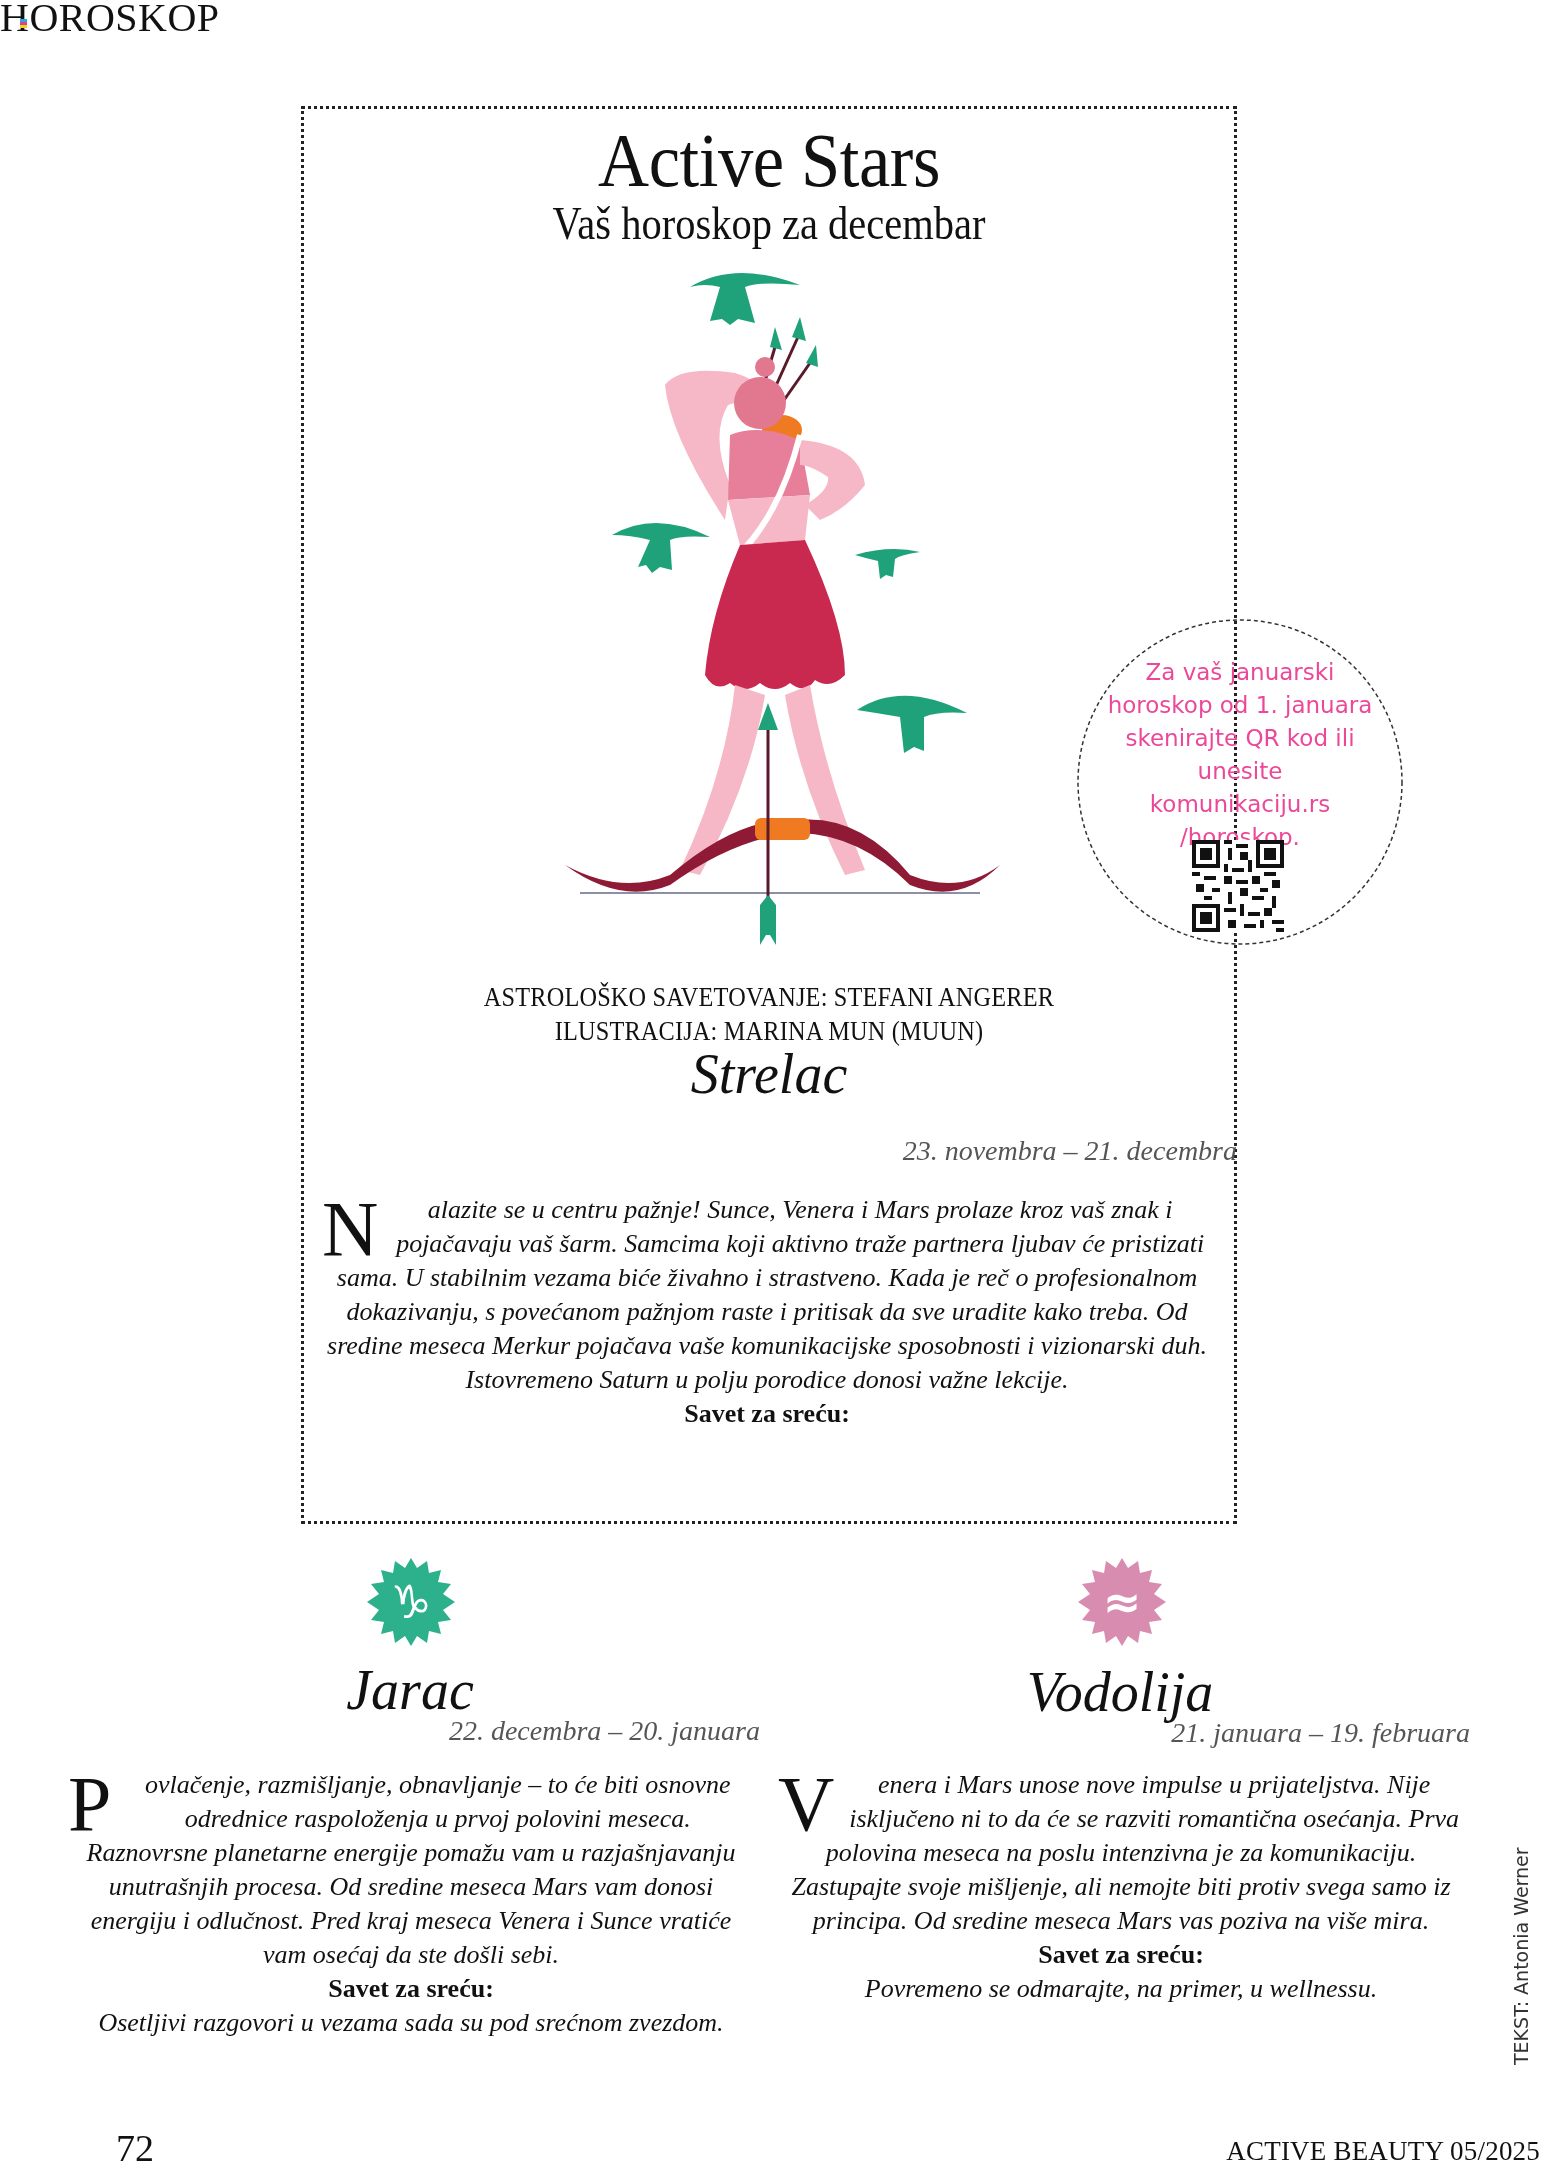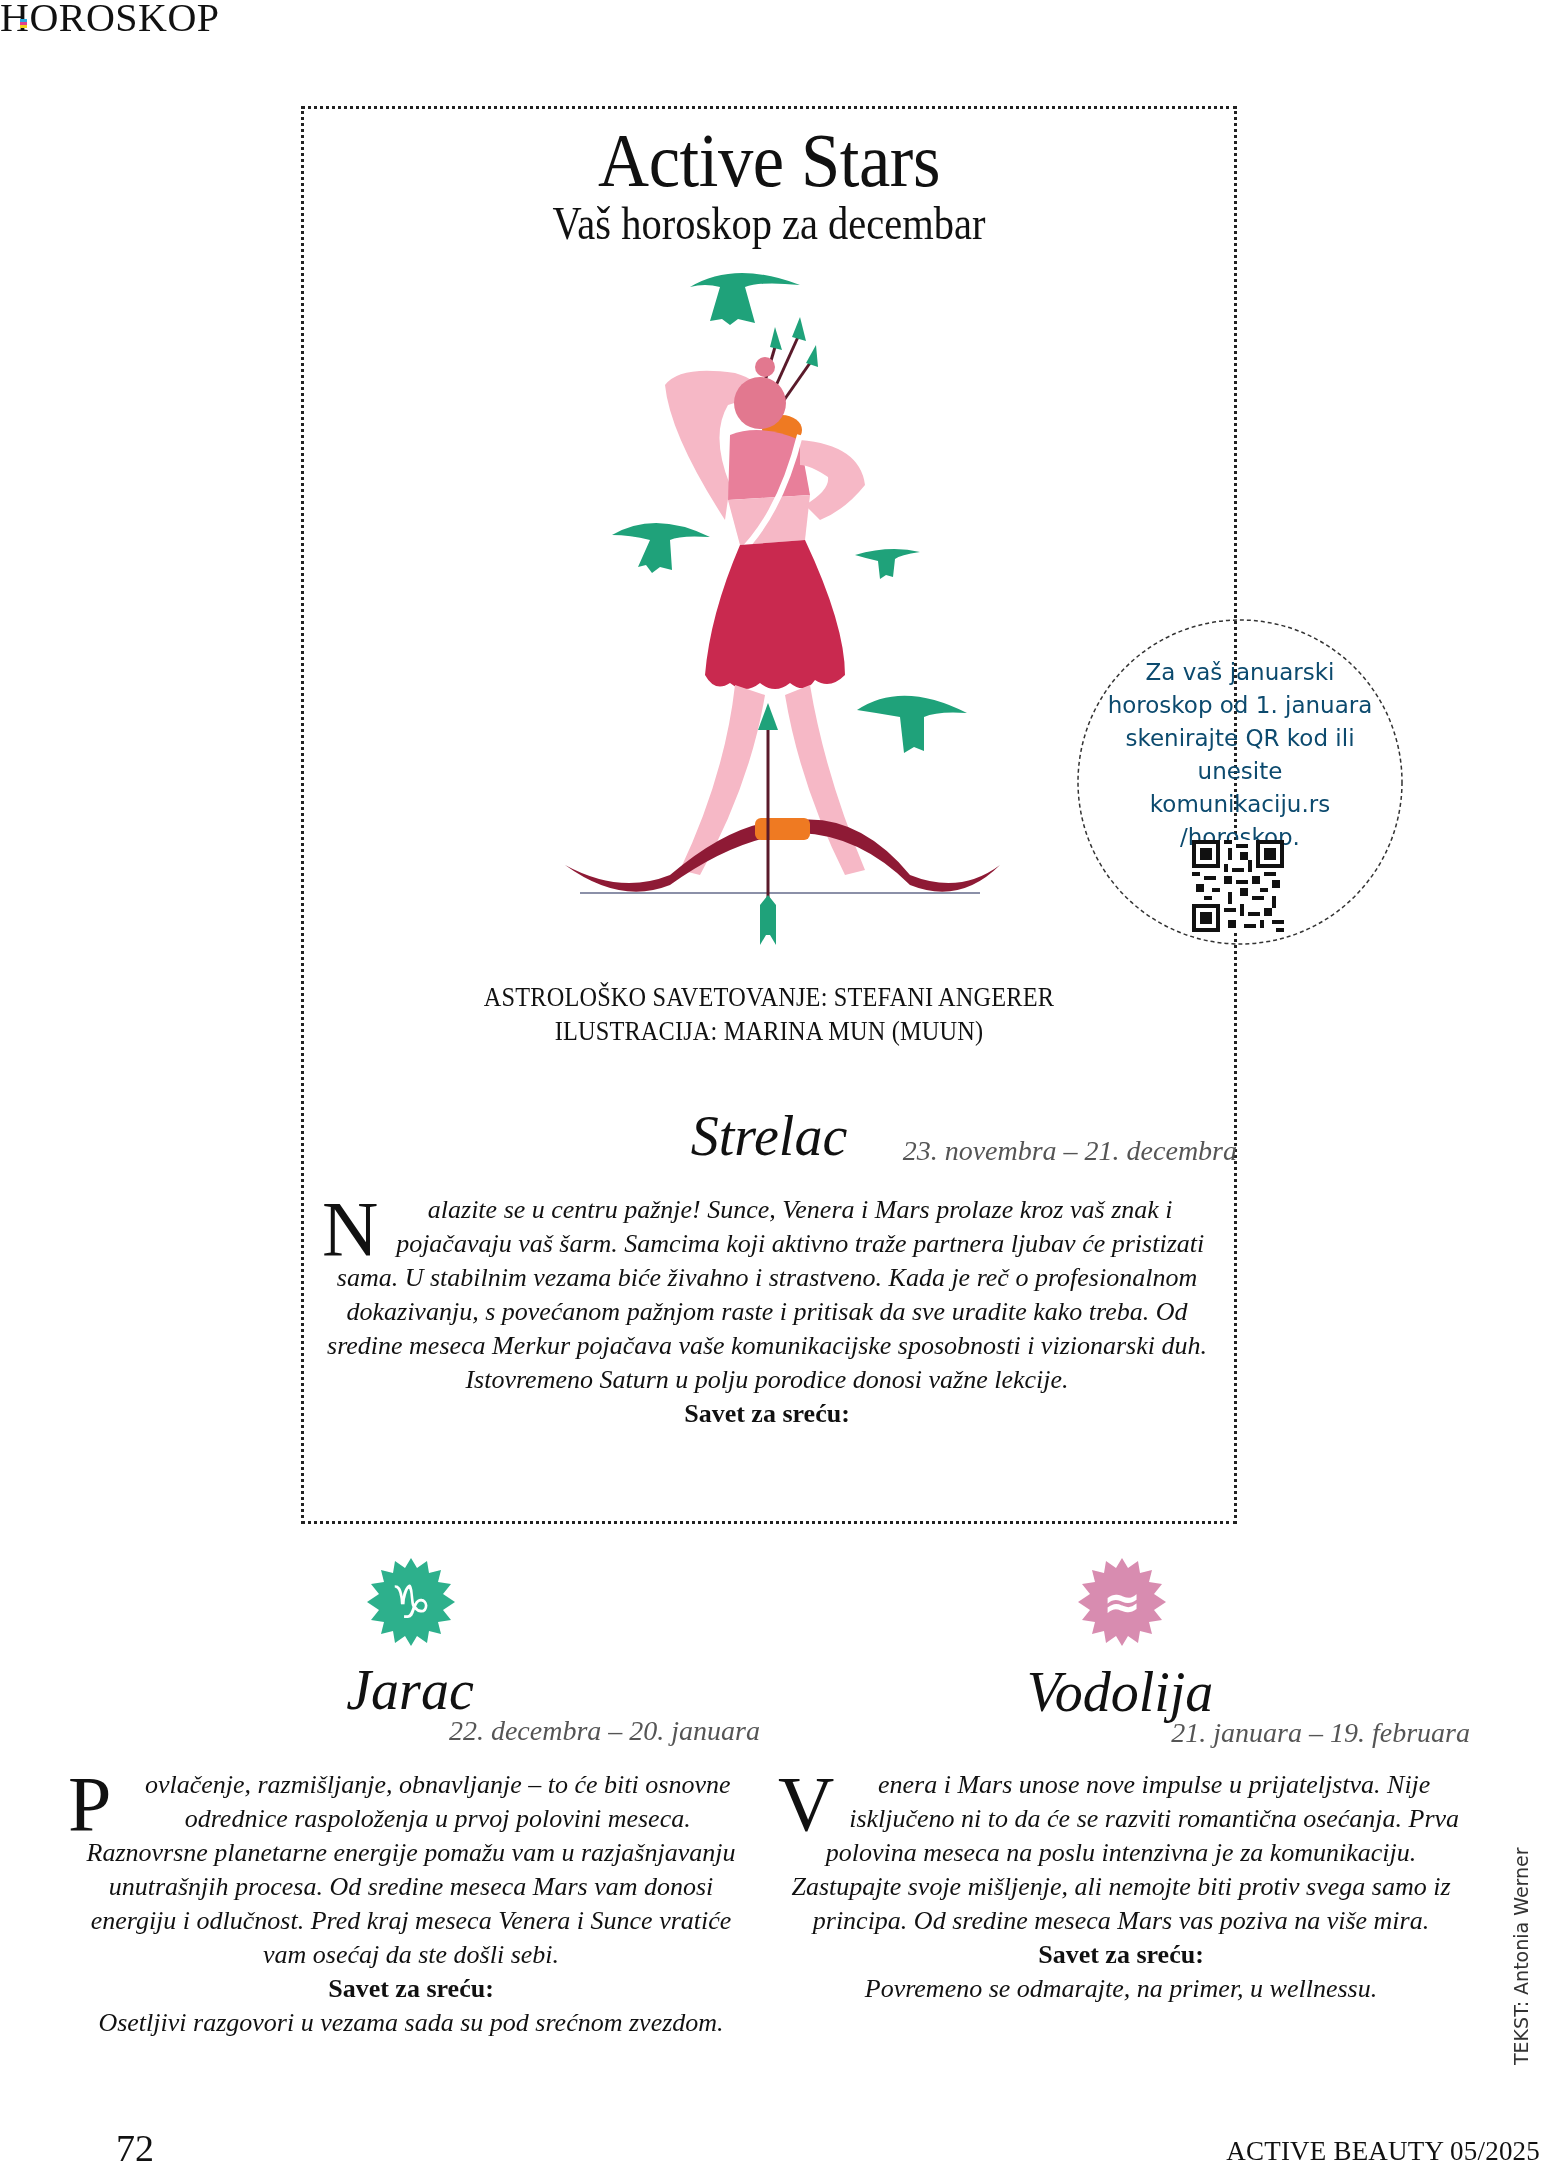--- a/index.html
+++ b/index.html
@@ -10,21 +10,21 @@
 
     .feature-box { position: absolute; left: 301px; top: 106px; width: 936px; height: 1418px; border: 3px dotted #222; box-sizing: border-box; }
 
     .main-title { position: absolute; left: 301px; width: 936px; top: 120px; text-align: center; font-size: 76px; line-height: 80px; font-family: "Liberation Serif", serif; letter-spacing: -0.5px; transform: scaleX(0.93); }
     .main-subtitle { position: absolute; left: 301px; width: 936px; top: 198px; text-align: center; font-size: 46px; line-height: 52px; font-family: "Liberation Serif", serif; transform: scaleX(0.88); }
 
     .illustration { position: absolute; left: 560px; top: 255px; width: 460px; height: 700px; }
 
     .qr-badge { position: absolute; left: 1074px; top: 616px; width: 332px; height: 332px; }
     .qr-badge svg.ring { position: absolute; left: 0; top: 0; }
-    .qr-text { position: absolute; left: 30px; top: 40px; width: 272px; text-align: center; font-family: "DejaVu Sans", sans-serif; font-size: 23px; line-height: 33px; color: #0c4a6e; }
+    .qr-text { position: absolute; left: 30px; top: 40px; width: 272px; text-align: center; font-family: "DejaVu Sans", sans-serif; font-size: 23px; line-height: 33px; color: #ec4899; }
     .qr-code { position: absolute; left: 118px; top: 224px; width: 92px; height: 92px; }
 
     .credits { position: absolute; left: 301px; width: 936px; top: 980px; text-align: center; font-size: 27px; line-height: 34px; letter-spacing: 0.2px; font-family: "Liberation Serif", serif; transform: scaleX(0.9); }
 
     .sign-name { position: absolute; text-align: center; font-style: italic; font-size: 56px; line-height: 60px; font-family: "Liberation Serif", serif; }
     .sign-dates { position: absolute; text-align: right; font-style: italic; font-size: 28px; line-height: 34px; color: #555; font-family: "Liberation Serif", serif; }
 
     .body-text { position: absolute; text-align: center; font-style: italic; font-size: 26px; line-height: 34px; font-family: "Liberation Serif", serif; color: #111; transform-origin: center top; }
     .body-text .dropcap { float: left; font-style: normal; font-size: 78px; line-height: 64px; margin: 4px 10px 0 0; font-family: "Liberation Serif", serif; }
     .advice-label { display: block; font-style: normal; font-weight: bold; }
@@ -158,21 +158,21 @@
         <rect x="21" y="22" width="2" height="1"></rect>
     </g>
   </svg>
 </div>
 
 <div class="credits">
   <div>ASTROLOŠKO SAVETOVANJE: STEFANI ANGERER</div>
   <div>ILUSTRACIJA: MARINA MUN (MUUN)</div>
 </div>
 
-<div class="sign-name" style="left:301px; width:936px; top:1106px;">Strelac</div>
+<div class="sign-name" style="left:301px; width:936px; top:1044px;">Strelac</div>
 <div class="sign-dates" style="left:301px; width:936px; top:1134px;">23. novembra – 21. decembra</div>
 <div class="body-text" style="left:322px; width:890px; top:1193px;">
   <span class="dropcap">N</span><span>alazite se u centru pažnje! Sunce, Venera i Mars prolaze kroz vaš znak i pojačavaju vaš šarm. Samcima koji aktivno traže partnera ljubav će pristizati sama. U stabilnim vezama biće živahno i strastveno. Kada je reč o profesionalnom dokazivanju, s povećanom pažnjom raste i pritisak da sve uradite kako treba. Od sredine meseca Merkur pojačava vaše komunikacijske sposobnosti i vizionarski duh. Istovremeno Saturn u polju porodice donosi važne lekcije.</span>
   <span class="advice-label">Savet za sreću:</span>
 </div>
 
 <div class="zodiac-badge" style="left:367px; top:1558px;">
   <svg width="88" height="88" viewBox="0 0 88 88" xmlns="http://www.w3.org/2000/svg">
     <polygon fill="#2db08c" points="44,0 50,10 60,3 62,15 74,12 71,24 84,26 76,36 88,44 76,52 84,62 71,64 74,76 62,73 60,85 50,78 44,88 38,78 28,85 26,73 14,76 17,64 4,62 12,52 0,44 12,36 4,26 17,24 14,12 26,15 28,3 38,10"></polygon>
   </svg>

